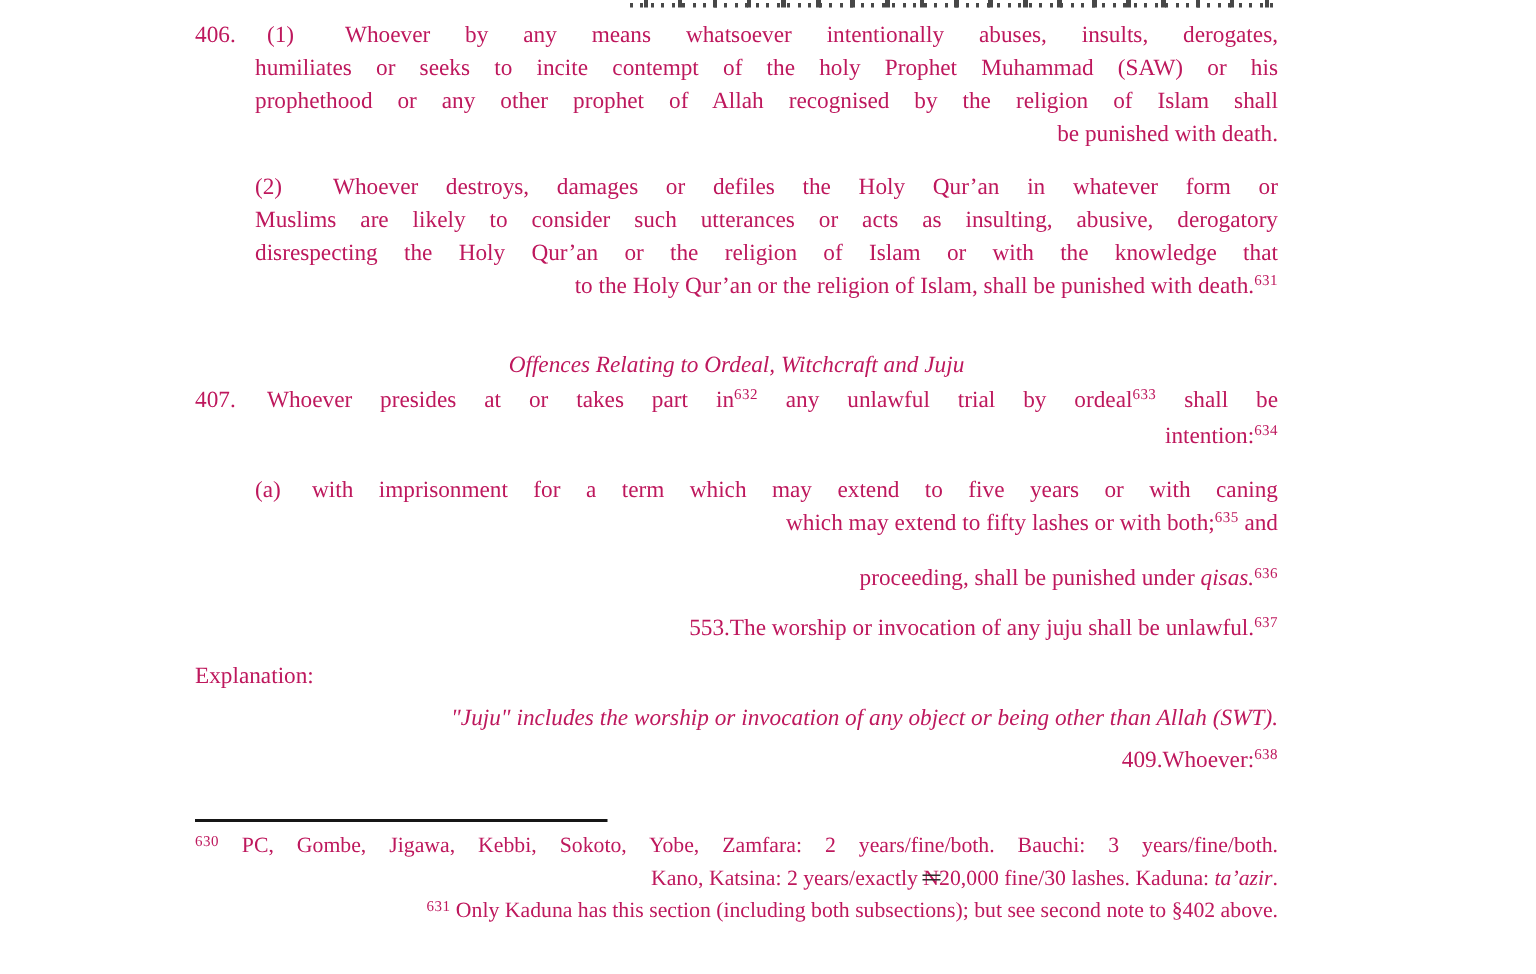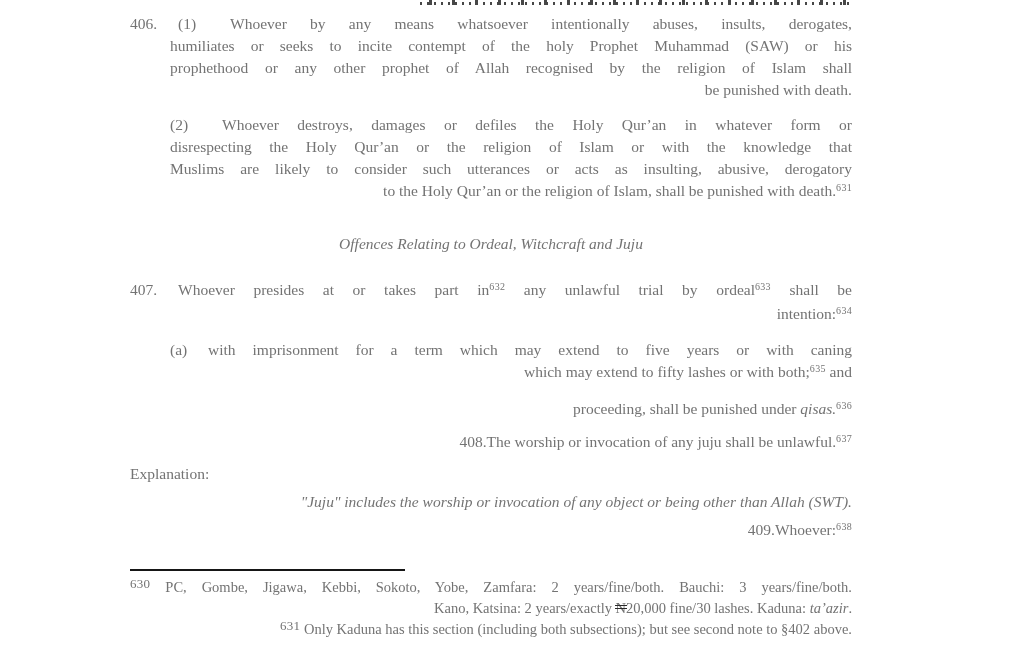--- a/index.html
+++ b/index.html
@@ -2,36 +2,36 @@
 <html><head>
 <meta charset="utf-8">
 <style>
   html,body{margin:0;padding:0;background:#ffffff;}
   .page{
     position:relative;
     width:1024px;height:649px;
     background:#ffffff;
     overflow:hidden;
     font-family:"Liberation Serif","DejaVu Serif",serif;
-    color:#737373;
+    color:#be185d;
   }
   .content{
     position:absolute;left:130px;top:0;
     width:722px;
     font-size:15.5px;line-height:22px;
   }
   .ln{text-align:right;white-space:normal;}
   .ln.js{text-align:justify;text-align-last:justify;}
   .i1{margin-left:40px;}
   .i2{margin-left:33px;}
   .num{display:inline-block;min-width:48px;}
   .lbl{display:inline-block;min-width:52px;}
   .lbls{display:inline-block;min-width:38px;}
   .sup{font-size:10px;position:relative;top:-5px;letter-spacing:.3px;}
-  .fnm{font-size:13px;position:relative;top:-4px;letter-spacing:.3px;margin-top:23px;}
+  .fnm{font-size:10px;position:relative;top:-4px;letter-spacing:.3px;margin-top:23px;}
   .it{font-style:italic;}
   .block{margin-top:0;}
   .heading{text-align:center;font-style:italic;}
   .heading2{text-align:left;}
   .fragment{
     height:5px;margin-left:290px;width:432px;
     background:
       repeating-linear-gradient(90deg,#474747 0 2px,transparent 2px 7px),
       repeating-linear-gradient(90deg,transparent 0 9px,#474747 9px 12px,transparent 12px 23px);
     background-size:100% 3px,100% 5px;
@@ -41,21 +41,21 @@
   .fnrule{width:275px;height:2px;background:#161616;border:none;}
   .fnblock{font-size:14.5px;line-height:21px;}
   .naira{position:relative;display:inline-block;}
   .naira::before{content:"";position:absolute;left:-1px;right:-1px;top:7px;height:1px;background:#2b2b2b;}
   .naira::after{content:"";position:absolute;left:-1px;right:-1px;top:10px;height:1px;background:#2b2b2b;}
 
   
   [data-name="section-406-para-1"]{margin-top:8px;}
   [data-name="section-406-para-2"]{margin-top:13px;}
   [data-name="subheading-ordeal-witchcraft-juju"]{margin-top:29px;}
-  [data-name="section-407-para"]{margin-top:24px;}
+  [data-name="section-407-para"]{margin-top:1px;}
   [data-name="clause-a"]{margin-top:12px;}
   [data-name="clause-b"]{margin-top:13px;}
   [data-name="section-408-para"]{margin-top:9px;}
   [data-name="explanation-heading"]{margin-top:8px;}
   [data-name="juju-definition"]{margin-top:6px;}
   [data-name="section-409-para"]{margin-top:6px;}
   [data-name="footnote-rule"]{margin-top:26px;}
   [data-name="footnote-630"]{margin-top:6px;}
 </style>
 </head>
@@ -65,38 +65,38 @@
   <div class="content" data-name="document-text-column">
       <div class="block fragment" data-name="cropped-line-fragment"></div>
       <div class="block" data-name="section-406-para-1">
         <div class="ln js" data-name="section-406-para-1-line-1"><span class="num" data-name="section-number">406.</span><span class="lbl" data-name="clause-label">(1)</span><span data-name="text-run">Whoever by any means whatsoever intentionally abuses, insults, derogates,</span></div>
         <div class="ln js i1" data-name="section-406-para-1-line-2"><span data-name="text-run">humiliates or seeks to incite contempt of the holy Prophet Muhammad (SAW) or his</span></div>
         <div class="ln js i1" data-name="section-406-para-1-line-3"><span data-name="text-run">prophethood or any other prophet of Allah recognised by the religion of Islam shall</span></div>
         <div class="ln i1" data-name="section-406-para-1-line-4"><span data-name="text-run">be punished with death.</span></div>
       </div>
       <div class="block" data-name="section-406-para-2">
         <div class="ln js i1" data-name="section-406-para-2-line-1"><span class="lbl" data-name="clause-label">(2)</span><span data-name="text-run">Whoever destroys, damages or defiles the Holy Qur’an in whatever form or</span></div>
+        <div class="ln js i1" data-name="section-406-para-2-line-4"><span data-name="text-run">Muslims are likely to consider such utterances or acts as insulting, abusive, derogatory</span></div>
         <div class="ln js i1" data-name="section-406-para-2-line-3"><span data-name="text-run">disrespecting the Holy Qur’an or the religion of Islam or with the knowledge that</span></div>
-        <div class="ln js i1" data-name="section-406-para-2-line-4"><span data-name="text-run">Muslims are likely to consider such utterances or acts as insulting, abusive, derogatory</span></div>
         <div class="ln i1" data-name="section-406-para-2-line-5"><span data-name="text-run">to the Holy Qur’an or the religion of Islam, shall be punished with death.</span><span class="sup" data-name="footnote-ref">631</span></div>
       </div>
       <div class="block heading" data-name="subheading-ordeal-witchcraft-juju"><span data-name="subheading-ordeal-witchcraft-juju-text">Offences Relating to Ordeal, Witchcraft and Juju</span></div>
       <div class="block" data-name="section-407-para">
         <div class="ln js" data-name="section-407-para-line-1"><span class="num" data-name="section-number">407.</span><span data-name="text-run">Whoever presides at or takes part in</span><span class="sup" data-name="footnote-ref">632</span><span data-name="text-run"> any unlawful trial by ordeal</span><span class="sup" data-name="footnote-ref">633</span><span data-name="text-run"> shall be</span></div>
         <div class="ln" data-name="section-407-para-line-2"><span data-name="text-run">intention:</span><span class="sup" data-name="footnote-ref">634</span></div>
       </div>
       <div class="block" data-name="clause-a">
         <div class="ln js i1" data-name="clause-a-line-1"><span class="lbls" data-name="clause-label">(a)</span><span data-name="text-run">with imprisonment for a term which may extend to five years or with caning</span></div>
         <div class="ln i1" data-name="clause-a-line-2"><span data-name="text-run">which may extend to fifty lashes or with both;</span><span class="sup" data-name="footnote-ref">635</span><span data-name="text-run"> and</span></div>
       </div>
       <div class="block" data-name="clause-b">
         <div class="ln i1" data-name="clause-b-line-2"><span data-name="text-run">proceeding, shall be punished under </span><span class="it" data-name="italic-text">qisas.</span><span class="sup" data-name="footnote-ref">636</span></div>
       </div>
       <div class="block" data-name="section-408-para">
-        <div class="ln" data-name="section-408-para-line-1"><span class="num" data-name="section-number">408.</span><span data-name="text-run">The worship or invocation of any juju shall be unlawful.</span><span class="sup" data-name="footnote-ref">637</span></div>
+        <div class="ln" data-name="section-408-para-line-1"><span class="num" data-name="section-number">553.</span><span data-name="text-run">The worship or invocation of any juju shall be unlawful.</span><span class="sup" data-name="footnote-ref">637</span></div>
       </div>
       <div class="block heading2" data-name="explanation-heading"><span data-name="explanation-heading-text">Explanation:</span></div>
       <div class="block" data-name="juju-definition">
         <div class="ln i2" data-name="juju-definition-line-1"><span class="it" data-name="italic-text">"Juju" includes the worship or invocation of any object or being other than Allah (SWT).</span></div>
       </div>
       <div class="block" data-name="section-409-para">
         <div class="ln" data-name="section-409-para-line-1"><span class="num" data-name="section-number">409.</span><span data-name="text-run">Whoever:</span><span class="sup" data-name="footnote-ref">638</span></div>
       </div>
       <div class="block fnrule" data-name="footnote-rule"></div>
       <div class="block fnblock" data-name="footnote-630">

